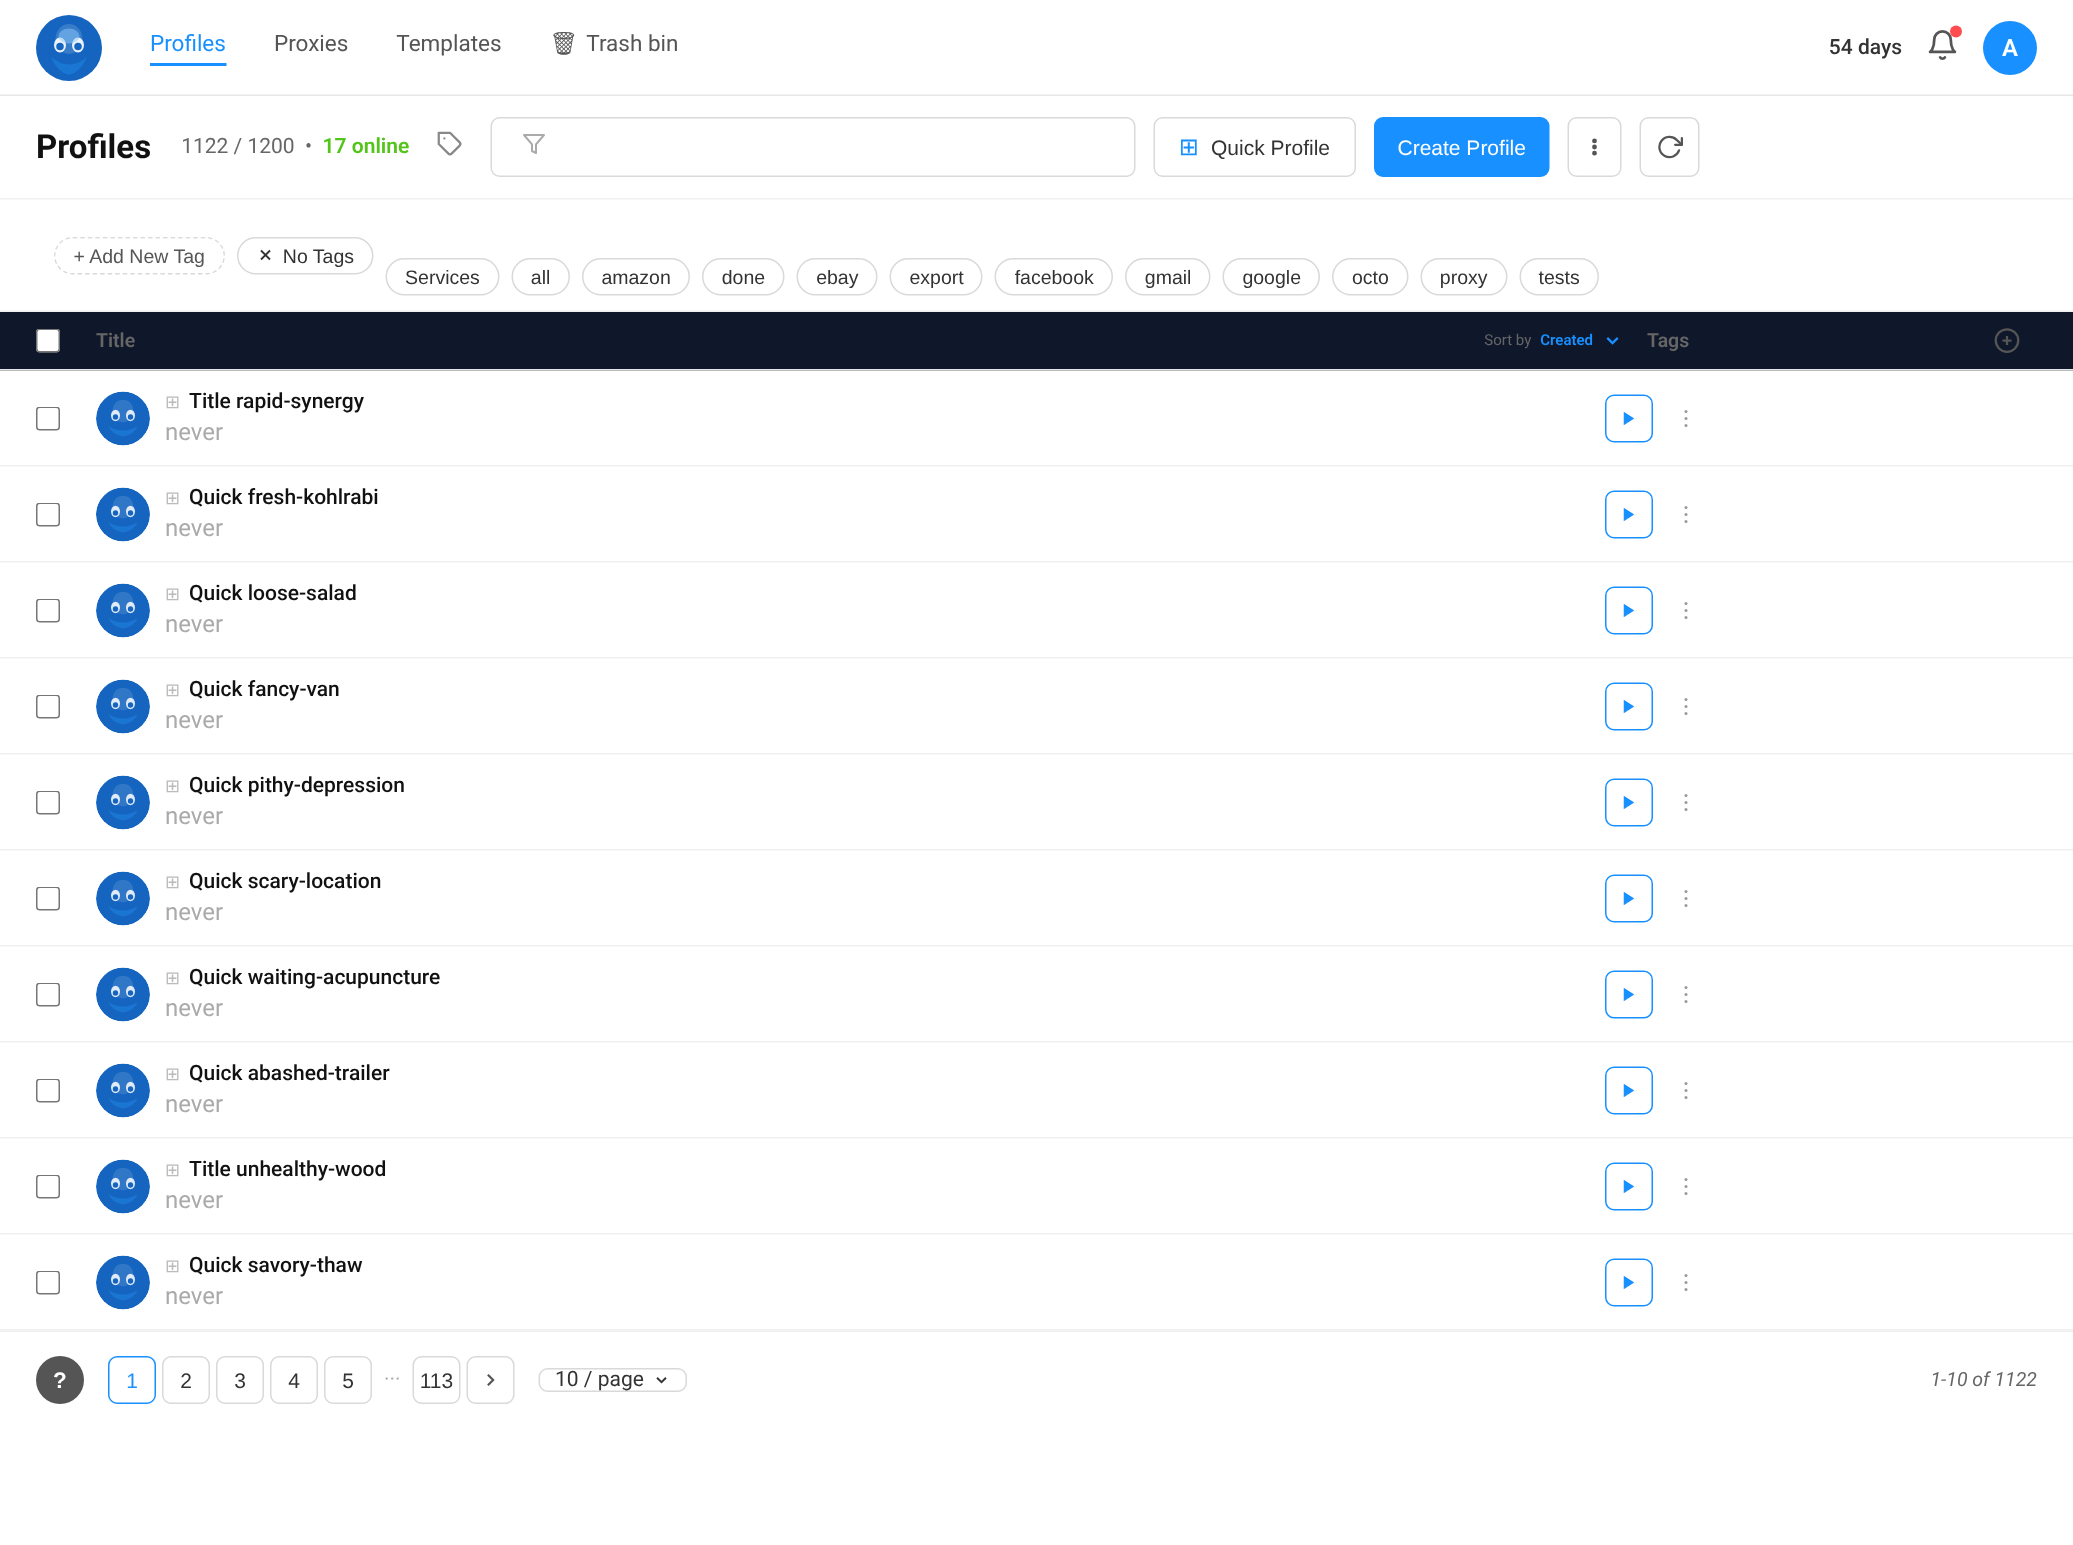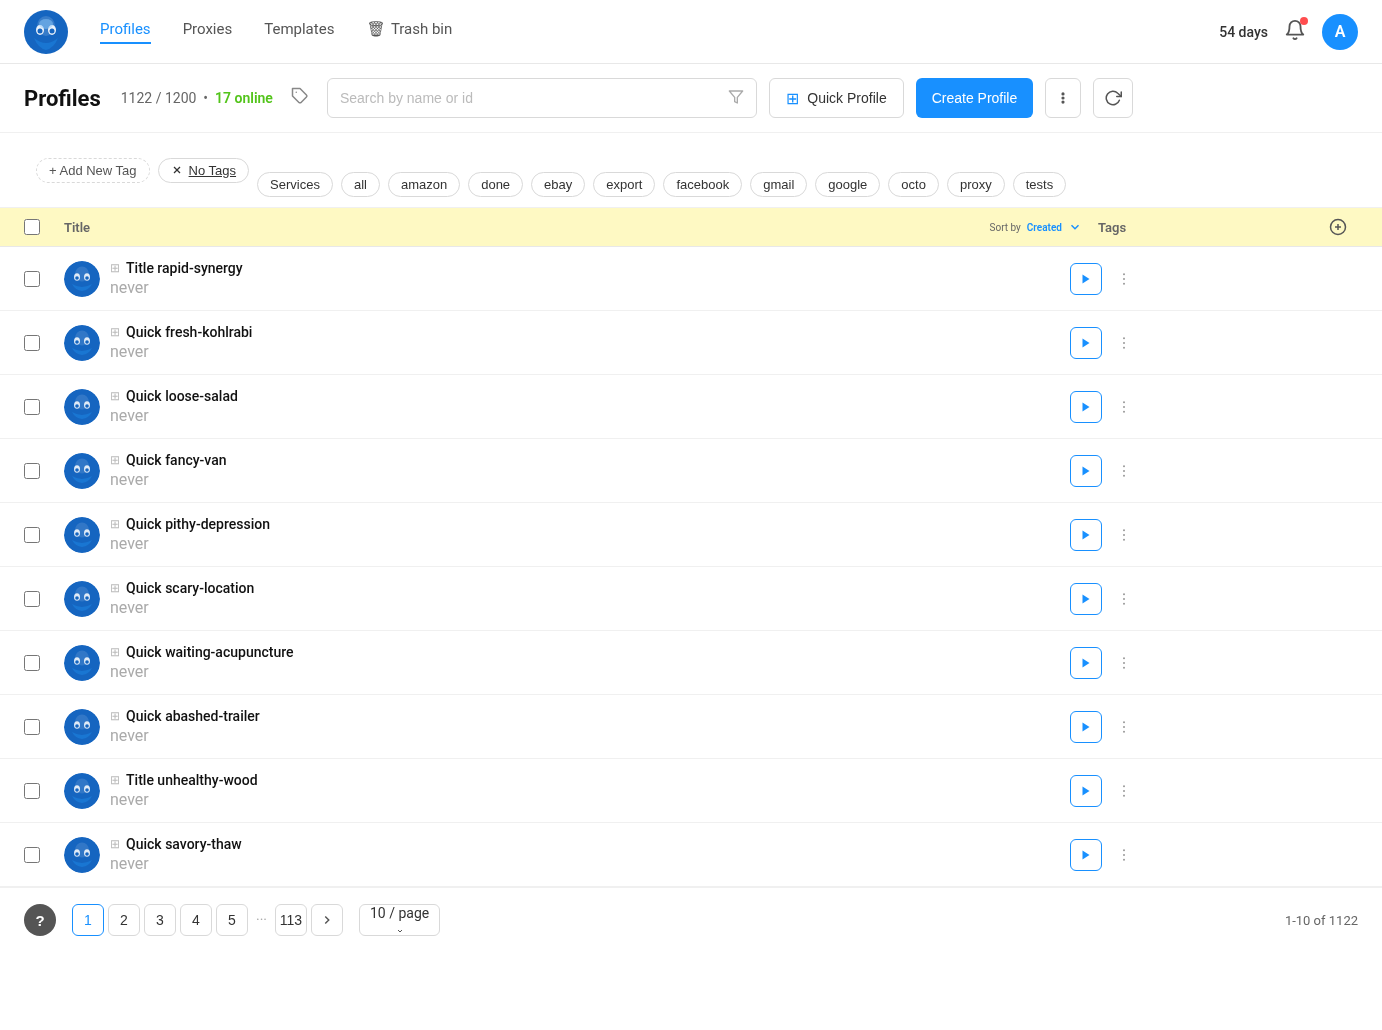--- a/index.html
+++ b/index.html
@@ -31,22 +31,22 @@
     .quick-profile-btn { display: flex; align-items: center; gap: 8px; border: 1px solid #d9d9d9; border-radius: 6px; padding: 0 16px; height: 40px; background: #fff; cursor: pointer; font-size: 14px; color: #333; white-space: nowrap; }
     .quick-profile-btn .grid-icon { color: #1890ff; font-size: 16px; }
     .create-profile-btn { display: flex; align-items: center; gap: 6px; border: none; border-radius: 6px; padding: 0 16px; height: 40px; background: #1890ff; cursor: pointer; font-size: 14px; color: #fff; white-space: nowrap; }
     .create-more-btn { border: 1px solid #d9d9d9; border-radius: 6px; width: 36px; height: 40px; background: #fff; cursor: pointer; display: flex; align-items: center; justify-content: center; color: #555; font-size: 16px; }
     .refresh-btn { border: 1px solid #d9d9d9; border-radius: 6px; width: 40px; height: 40px; background: #fff; cursor: pointer; display: flex; align-items: center; justify-content: center; color: #555; font-size: 18px; }
 
     
     .tags-bar { display: flex; align-items: center; padding: 10px 36px; gap: 8px; border-bottom: 1px solid #f0f0f0; flex-wrap: wrap; }
     .add-tag-btn { display: flex; align-items: center; gap: 4px; border: 1px dashed #d9d9d9; border-radius: 16px; padding: 4px 12px; cursor: pointer; font-size: 13px; color: #555; background: none; }
     .tag-pill { border: 1px solid #d9d9d9; border-radius: 16px; padding: 4px 12px; font-size: 13px; color: #333; cursor: pointer; background: none; display: flex; align-items: center; gap: 4px; margin-top: 29px; }
-    .no-tags-pill { display: flex; align-items: center; gap: 6px; border: 1px solid #d9d9d9; border-radius: 16px; padding: 4px 12px; font-size: 13px; color: #333; cursor: pointer; background: none; text-decoration: underline; }
-    .table-header { display: flex; align-items: center; padding: 10px 24px; border-bottom: 1px solid #e8e8e8; background: #fef9c3; }
+    .no-tags-pill { display: flex; align-items: center; gap: 6px; border: 1px solid #d9d9d9; border-radius: 16px; padding: 4px 12px; font-size: 13px; color: #333; cursor: pointer; background: none; }
+    .table-header { display: flex; align-items: center; padding: 10px 24px; border-bottom: 1px solid #e8e8e8; background: #0f172a; }
     .col-check { width: 40px; display: flex; align-items: center; }
     .col-title { flex: 1; font-size: 13px; font-weight: 600; color: #666; }
     .sort-area { display: flex; align-items: center; gap: 6px; font-size: 10px; color: #666; margin-right: 16px; }
     .sort-created { color: #1890ff; font-weight: 600; }
     .col-tags { width: 220px; font-size: 13px; font-weight: 600; color: #666; }
     .col-add { width: 40px; display: flex; align-items: center; justify-content: center; }
 
     .table-row { display: flex; align-items: center; padding: 12px 24px; border-bottom: 1px solid #f0f0f0; min-height: 64px; }
     .row-check { width: 40px; display: flex; align-items: center; }
     .row-avatar { width: 36px; height: 36px; margin-right: 10px; }
@@ -60,22 +60,22 @@
     .row-tags { width: 220px; }
 
     
     .pagination { display: flex; align-items: center; padding: 16px 24px; border-top: 1px solid #f0f0f0; }
     .help-btn { width: 32px; height: 32px; border-radius: 50%; background: #555; color: #fff; border: none; cursor: pointer; display: flex; align-items: center; justify-content: center; font-size: 15px; font-weight: 700; margin-right: 16px; }
     .page-nums { display: flex; align-items: center; gap: 4px; }
     .page-num { width: 32px; height: 32px; border: 1px solid #d9d9d9; border-radius: 6px; background: #fff; cursor: pointer; display: flex; align-items: center; justify-content: center; font-size: 14px; color: #333; }
     .page-num.active { background: #fff; border-color: #1890ff; color: #1890ff; }
     .page-ellipsis { color: #aaa; font-size: 14px; padding: 0 4px; }
     .page-next { width: 32px; height: 32px; border: 1px solid #d9d9d9; border-radius: 6px; background: #fff; cursor: pointer; display: flex; align-items: center; justify-content: center; color: #555; }
-    .page-size-select { display: flex; align-items: center; border: 1px solid #d9d9d9; border-radius: 6px; padding: 0 10px; height: 32px; font-size: 14px; color: #333; background: #fff; cursor: pointer; gap: 6px; margin-left: 16px; flex-direction: column; }
-    .pagination-info { margin-left: auto; font-size: 13px; color: #666; }
+    .page-size-select { display: flex; align-items: center; border: 1px solid #d9d9d9; border-radius: 6px; padding: 0 10px; height: 16px; font-size: 14px; color: #333; background: #fff; cursor: pointer; gap: 6px; margin-left: 16px; }
+    .pagination-info { margin-left: auto; font-size: 13px; color: #666; font-style: italic; }
     input[type=checkbox] { width: 16px; height: 16px; border: 1.5px solid #d9d9d9; border-radius: 3px; cursor: pointer; accent-color: #1890ff; }
 
     .trash-icon { font-size: 15px; margin-right: 2px; }
   </style>
 </head>
 <body>
 
 <div class="header">
   <div class="logo">
     <svg viewBox="0 0 44 44" fill="none" xmlns="http://www.w3.org/2000/svg">
@@ -118,21 +118,20 @@
     &nbsp;•&nbsp;
     <span class="online-count">17 online</span>
   </span>
   <button class="tag-icon-btn" title="Manage tags">
     <svg width="18" height="18" viewBox="0 0 24 24" fill="none" stroke="currentColor" stroke-width="2" stroke-linecap="round" stroke-linejoin="round">
       <path d="M20.59 13.41l-7.17 7.17a2 2 0 0 1-2.83 0L2 12V2h10l8.59 8.59a2 2 0 0 1 0 2.82z"></path>
       <line x1="7" y1="7" x2="7.01" y2="7"></line>
     </svg>
   </button>
   <div class="search-bar">
-    <input type="text" placeholder="Search by name or id" style="">
     <span class="filter-icon">
       <svg width="16" height="16" viewBox="0 0 24 24" fill="none" stroke="currentColor" stroke-width="2" stroke-linecap="round" stroke-linejoin="round">
         <polygon points="22 3 2 3 10 12.46 10 19 14 21 14 12.46 22 3"></polygon>
       </svg>
     </span>
   </div>
   <button class="quick-profile-btn">
     <span class="grid-icon">⊞</span>
     <span>Quick Profile</span>
   </button>

